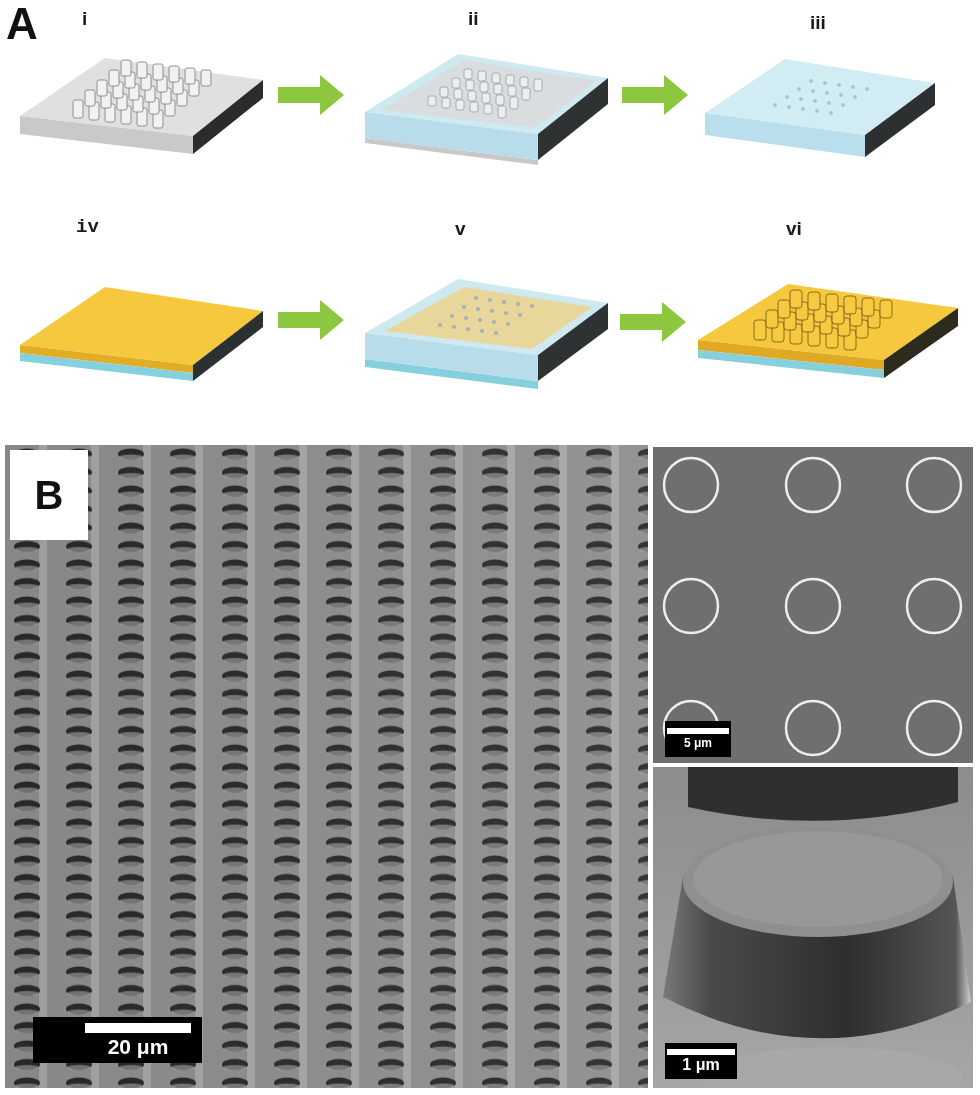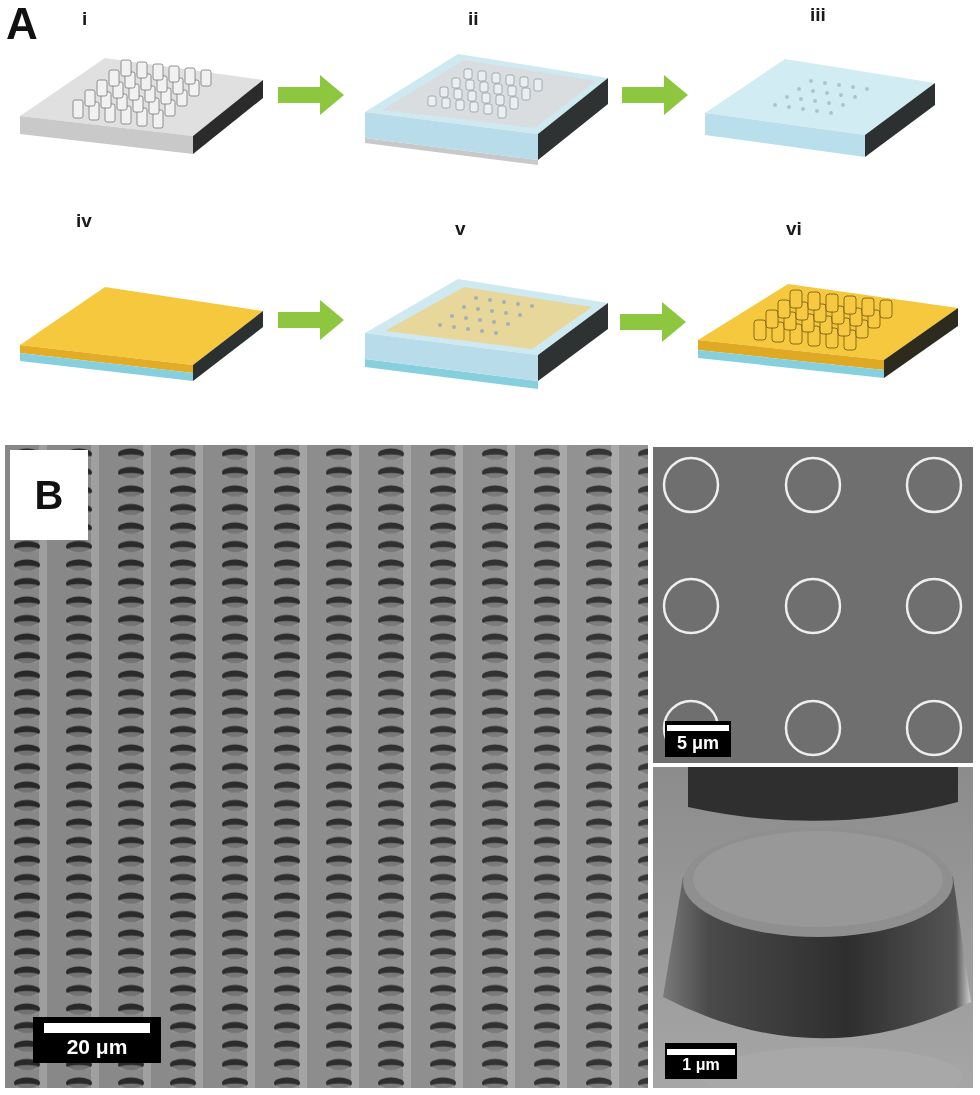--- a/index.html
+++ b/index.html
@@ -15,22 +15,22 @@
   .labelbox { position: absolute; background: #fff; display: flex; align-items: center; justify-content: center; }
 </style>
 </head>
 <body>
 
 <div>
   <div class="abs panel-letter" style="left:6px; top:2px; font-size:44px; line-height:44px;">A</div>
 
   <div class="abs step-label" style="left:82px; top:8px;">i</div>
   <div class="abs step-label" style="left:468px; top:8px;">ii</div>
-  <div class="abs step-label" style="left:810px; top:4px;">iii</div>
-  <div class="abs step-label" style="left:76px; top:210px;">iv</div>
+  <div class="abs step-label" style="left:810px; top:12px;">iii</div>
+  <div class="abs step-label" style="left:76px; top:216px;font-family:Liberation Mono, monospace;">iv</div>
   <div class="abs step-label" style="left:455px; top:218px;">v</div>
   <div class="abs step-label" style="left:786px; top:218px;">vi</div>
 
   <svg class="step-svg" style="left:15px; top:50px;" width="250" height="115" viewBox="0 0 250 115">
     <polygon points="90,8 248,30 178,86 5,66" fill="#e0e0e0"></polygon>
     <polygon points="5,66 178,86 178,104 5,84" fill="#c9c9c9"></polygon>
     <polygon points="178,86 248,30 248,48 178,104" fill="#2b2b2b"></polygon>
     <g fill="#f1f1f1" stroke="#7a7a7a" stroke-width="0.8">
       <g id="pillarsI">
         <rect x="58" y="50" width="10" height="18" rx="2"></rect>
@@ -229,21 +229,21 @@
           <stop offset="1" stop-color="#fff" stop-opacity="0.05"></stop>
         </linearGradient>
       </defs>
       <rect width="643" height="643" fill="url(#holes)"></rect>
       <rect width="643" height="643" fill="url(#shade)"></rect>
     </svg>
   </div>
   <div class="labelbox" style="left:10px; top:450px; width:78px; height:90px;">
     <span class="panel-letter" style="font-size:40px;">B</span>
   </div>
-  <div class="scalebar" style="left:33px; top:1017px; width:128px; height:46px;">
+  <div class="scalebar" style="left:33px; top:1017px; width:128px; height:46px;padding-left:41px;">
     <div class="bar" style="width:106px; height:10px; margin-top:2px;"></div>
     <span style="font-size:21px; margin-top:2px;">20 μm</span>
   </div>
 
   <div class="sem" style="left:653px; top:447px; width:320px; height:316px; background:#6f6f6f;">
     <svg width="320" height="316" viewBox="0 0 320 316">
       <g fill="none" stroke="#eeeeee" stroke-width="2.5">
         <circle cx="38" cy="38" r="27"></circle>
           <circle cx="160" cy="38" r="27"></circle>
           <circle cx="281" cy="38" r="27"></circle>
@@ -251,21 +251,21 @@
           <circle cx="160" cy="159" r="27"></circle>
           <circle cx="281" cy="159" r="27"></circle>
         <circle cx="38" cy="281" r="27"></circle>
           <circle cx="160" cy="281" r="27"></circle>
           <circle cx="281" cy="281" r="27"></circle>
       </g>
     </svg>
   </div>
   <div class="scalebar" style="left:665px; top:721px; width:66px; height:36px;">
     <div class="bar" style="width:62px; height:6px;"></div>
-    <span style="font-size:18px; margin-top:2px;">5 μm</span>
+    <span style="font-size:12px; margin-top:2px;">5 μm</span>
   </div>
 
   <div class="sem" style="left:653px; top:767px; width:320px; height:321px; background:#9b9b9b;">
     <svg width="320" height="321" viewBox="0 0 320 321">
       <defs>
         <linearGradient id="pillarSide" x1="0" x2="1" y1="0" y2="0">
           <stop offset="0" stop-color="#7a7a7a"></stop>
           <stop offset="0.15" stop-color="#4a4a4a"></stop>
           <stop offset="0.6" stop-color="#2e2e2e"></stop>
           <stop offset="0.95" stop-color="#555"></stop>

